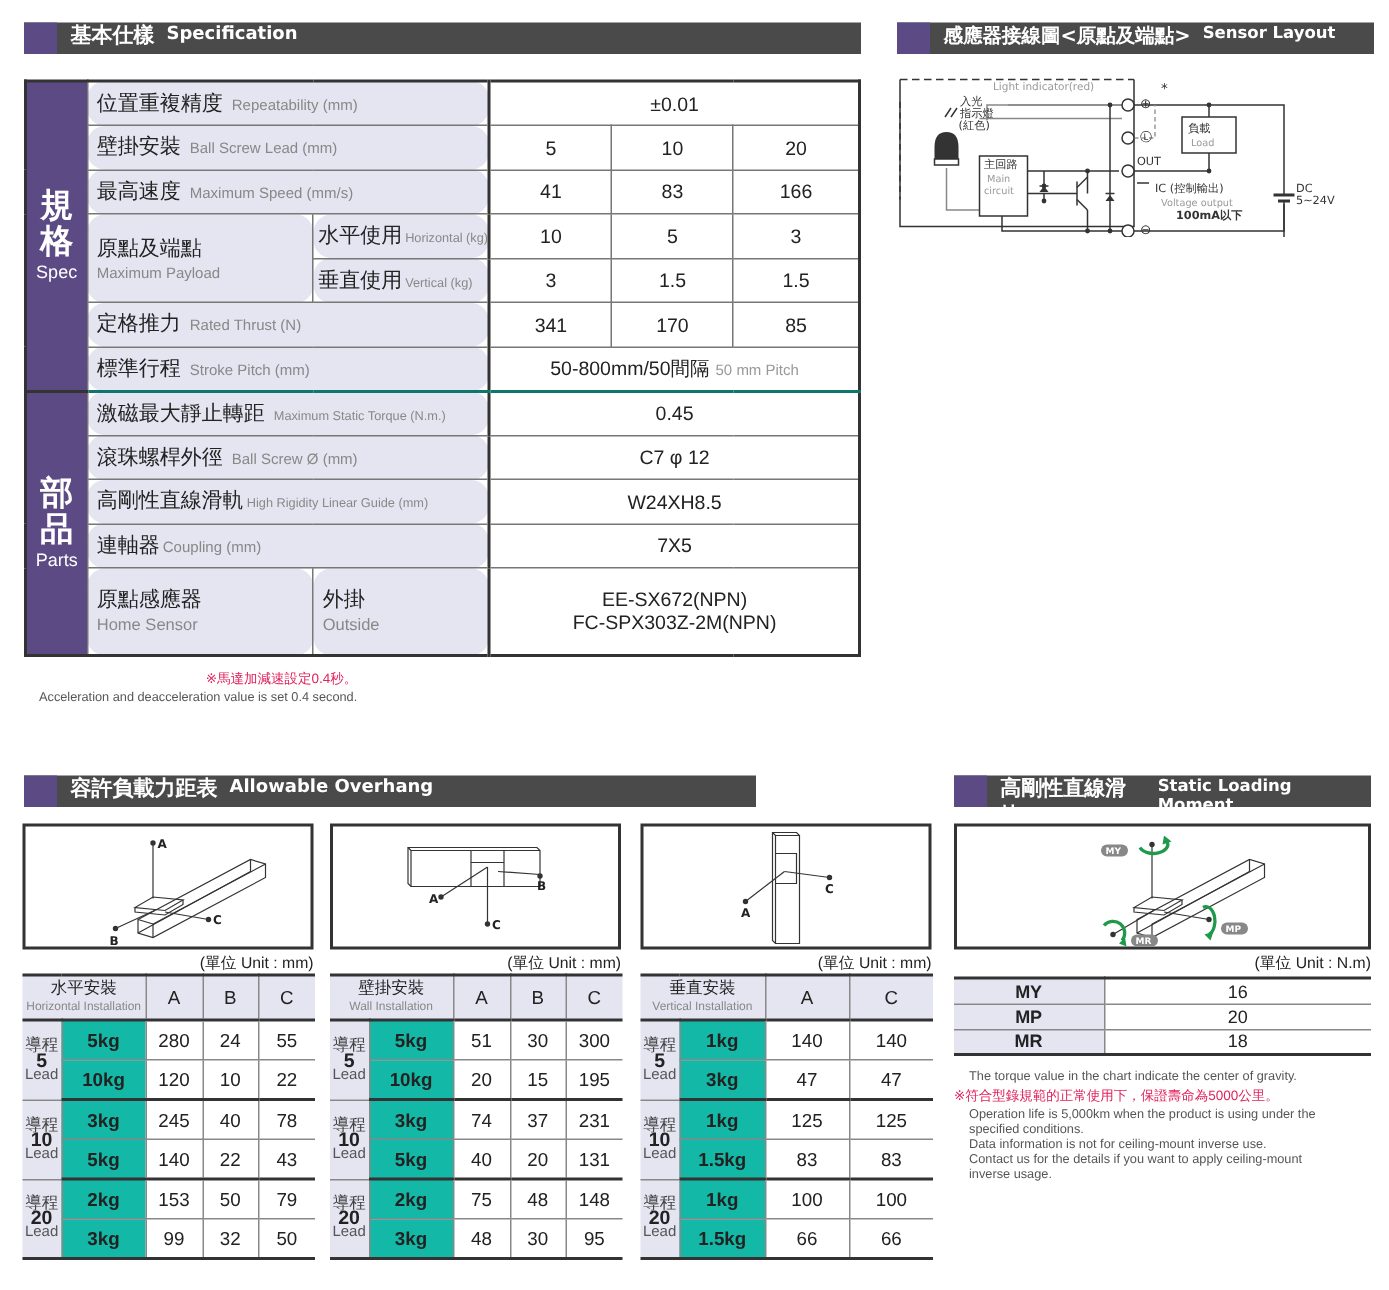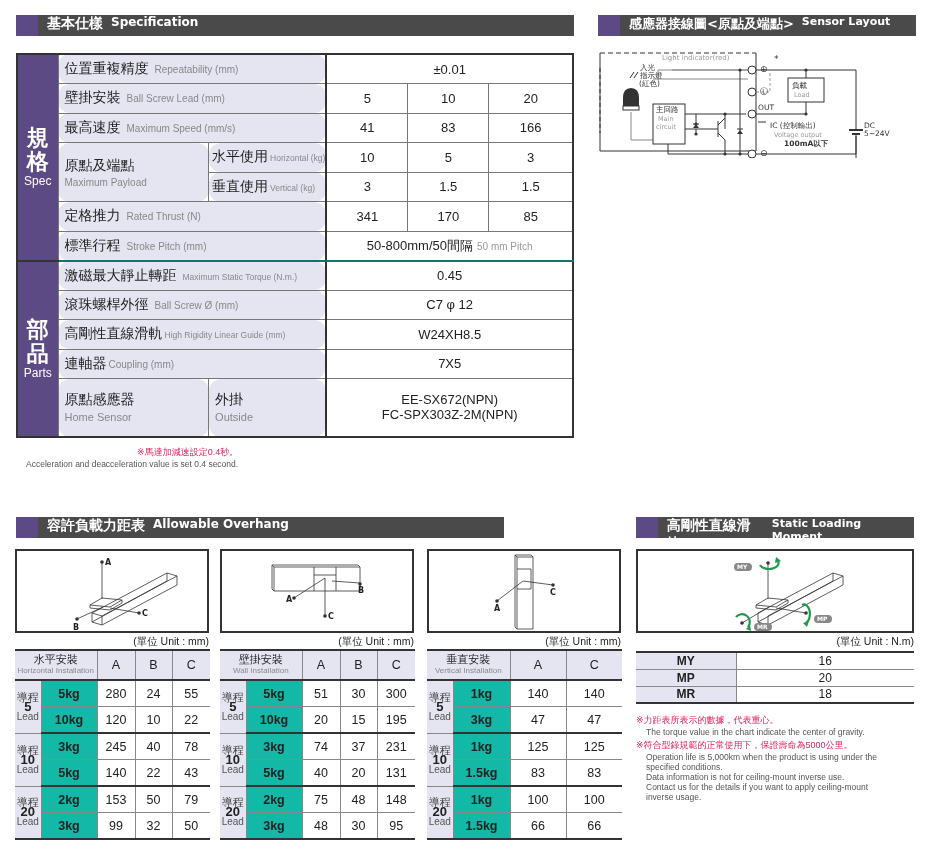--- a/index.html
+++ b/index.html
@@ -569,21 +569,20 @@
     <td>20</td>
   </tr>
   <tr>
     <td class="k">MR</td>
     <td>18</td>
   </tr>
 </tbody>
   </table>
 
 <div class="notes2">
-  <div class="r">※力距表所表示的數據，代表重心。</div>
   <div class="g">The torque value in the chart indicate the center of gravity.</div>
   <div class="r">※符合型錄規範的正常使用下，保證壽命為5000公里。</div>
   <div class="g">Operation life is 5,000km when the product is using under the</div>
   <div class="g">specified conditions.</div>
   <div class="g">Data information is not for ceiling-mount inverse use.</div>
   <div class="g">Contact us for the details if you want to apply ceiling-mount</div>
   <div class="g">inverse usage.</div>
 </div>
 
 </body></html>

